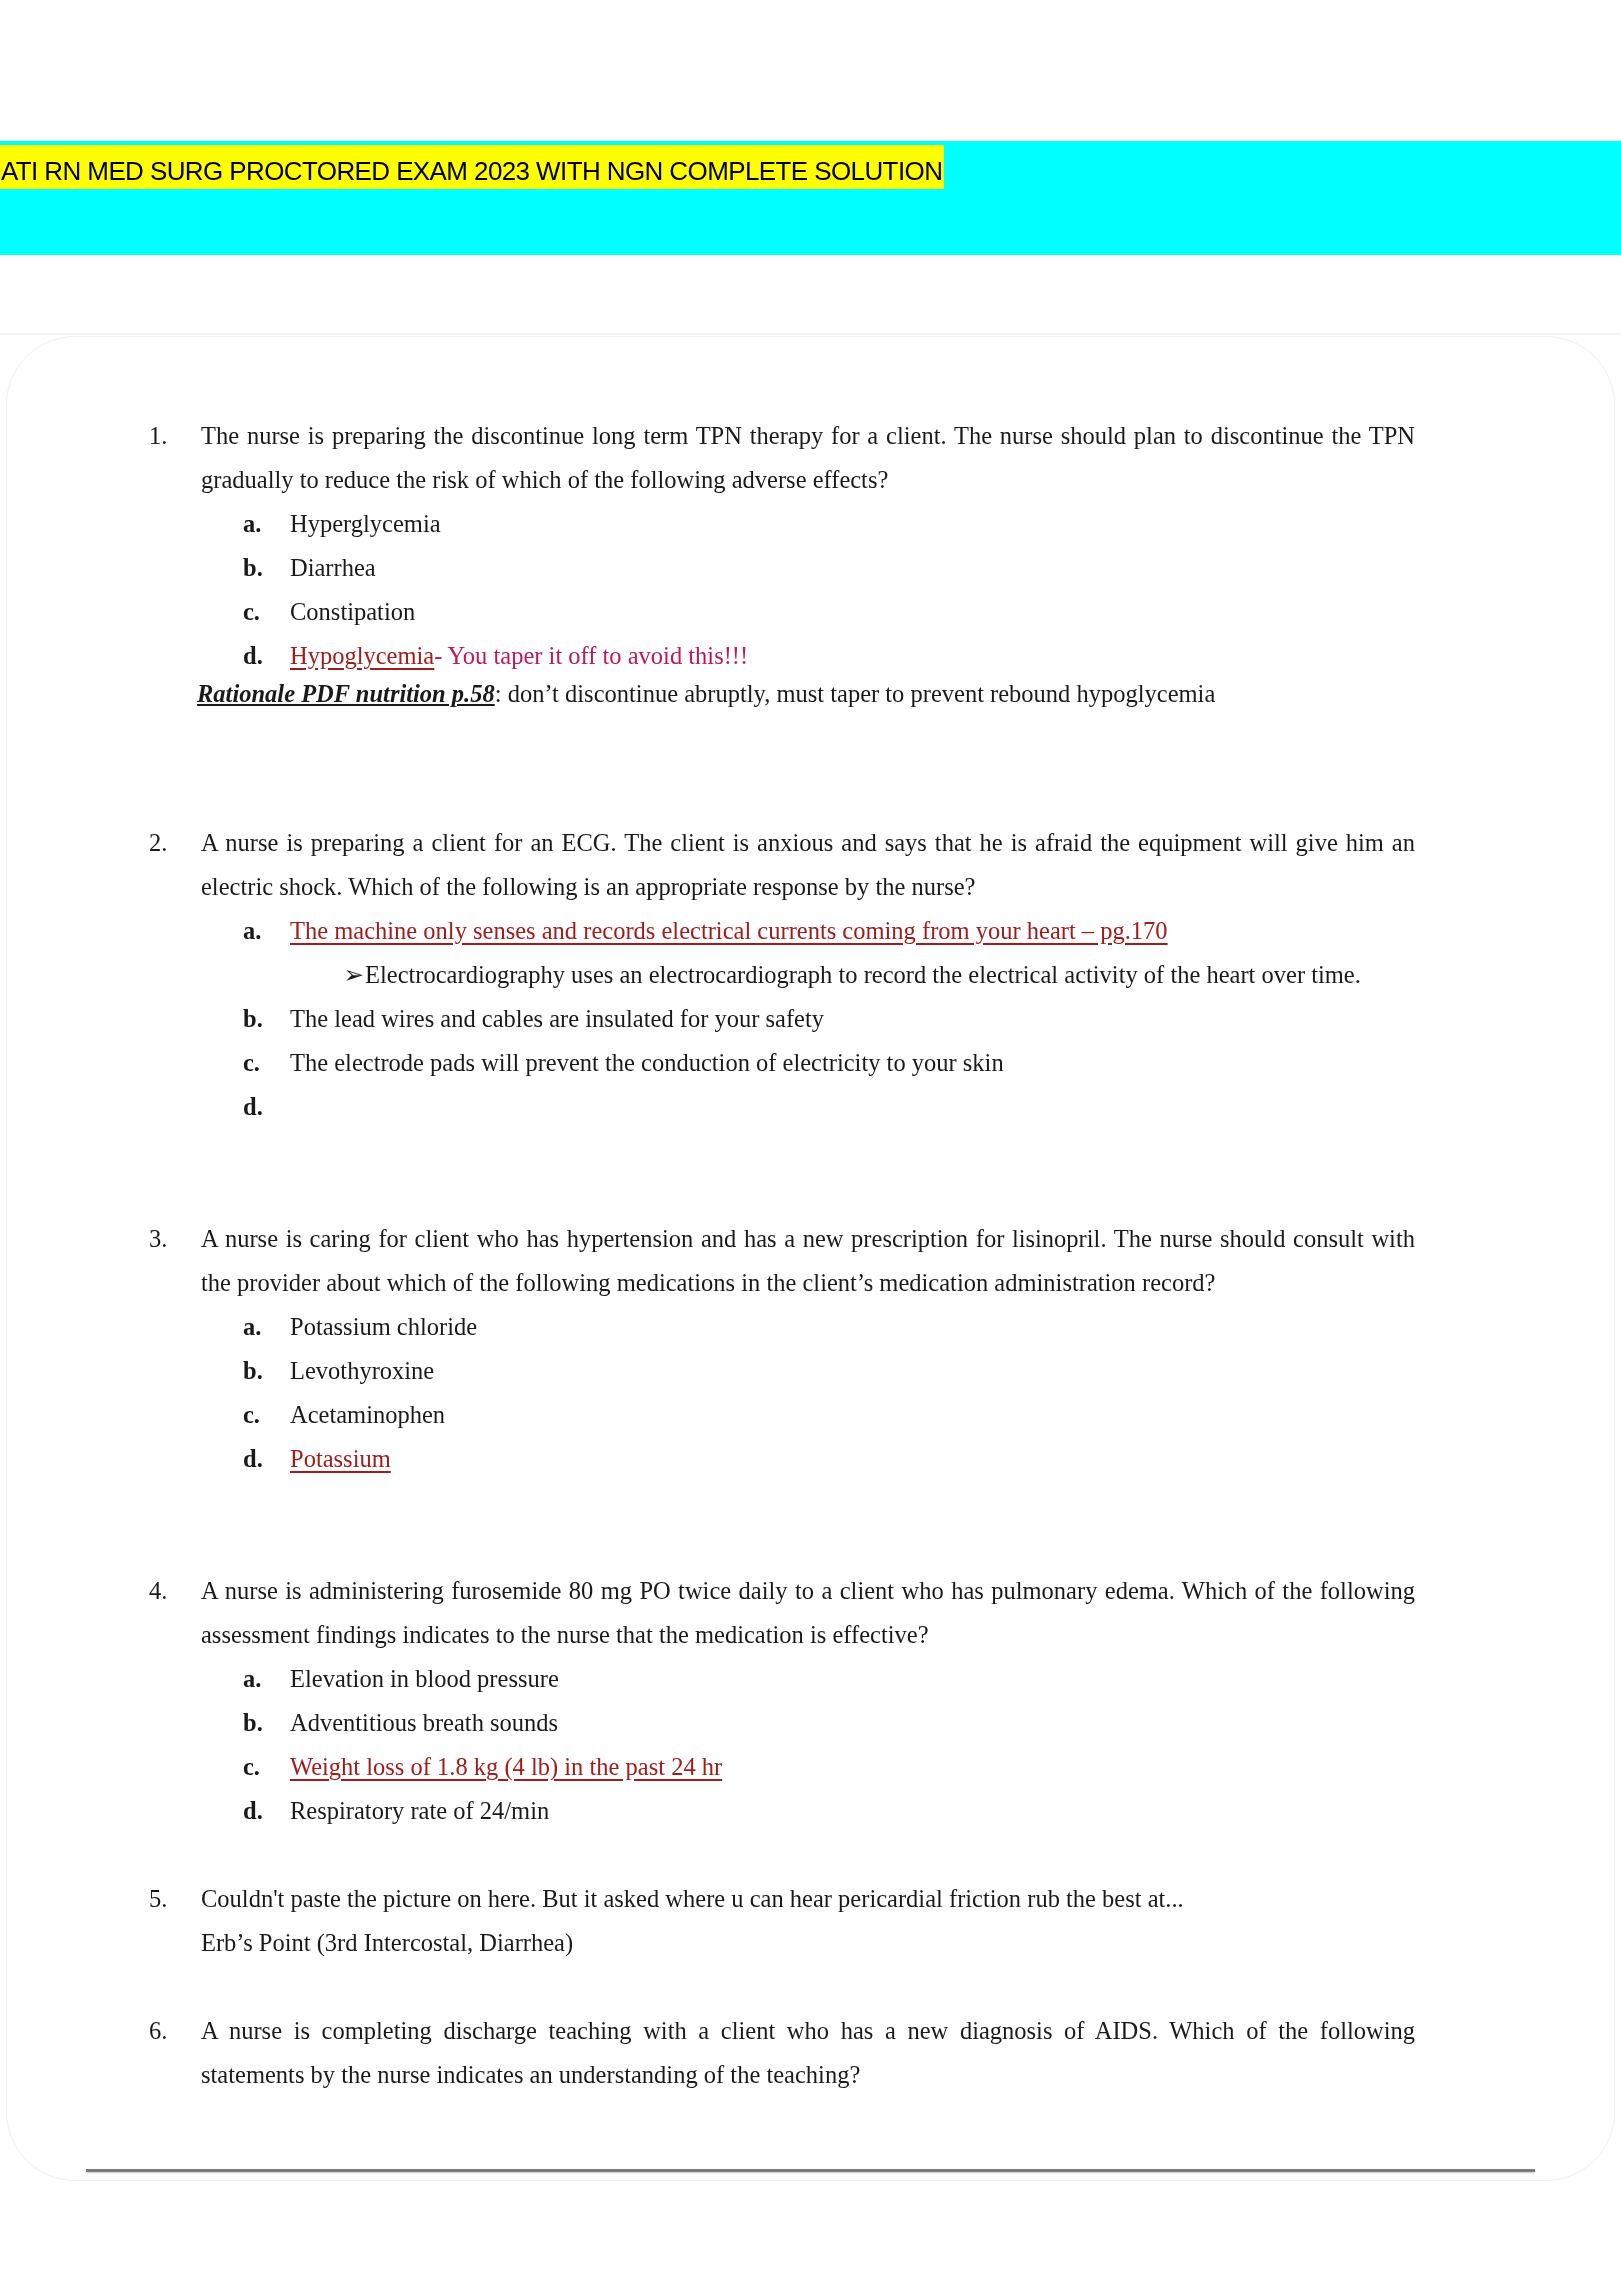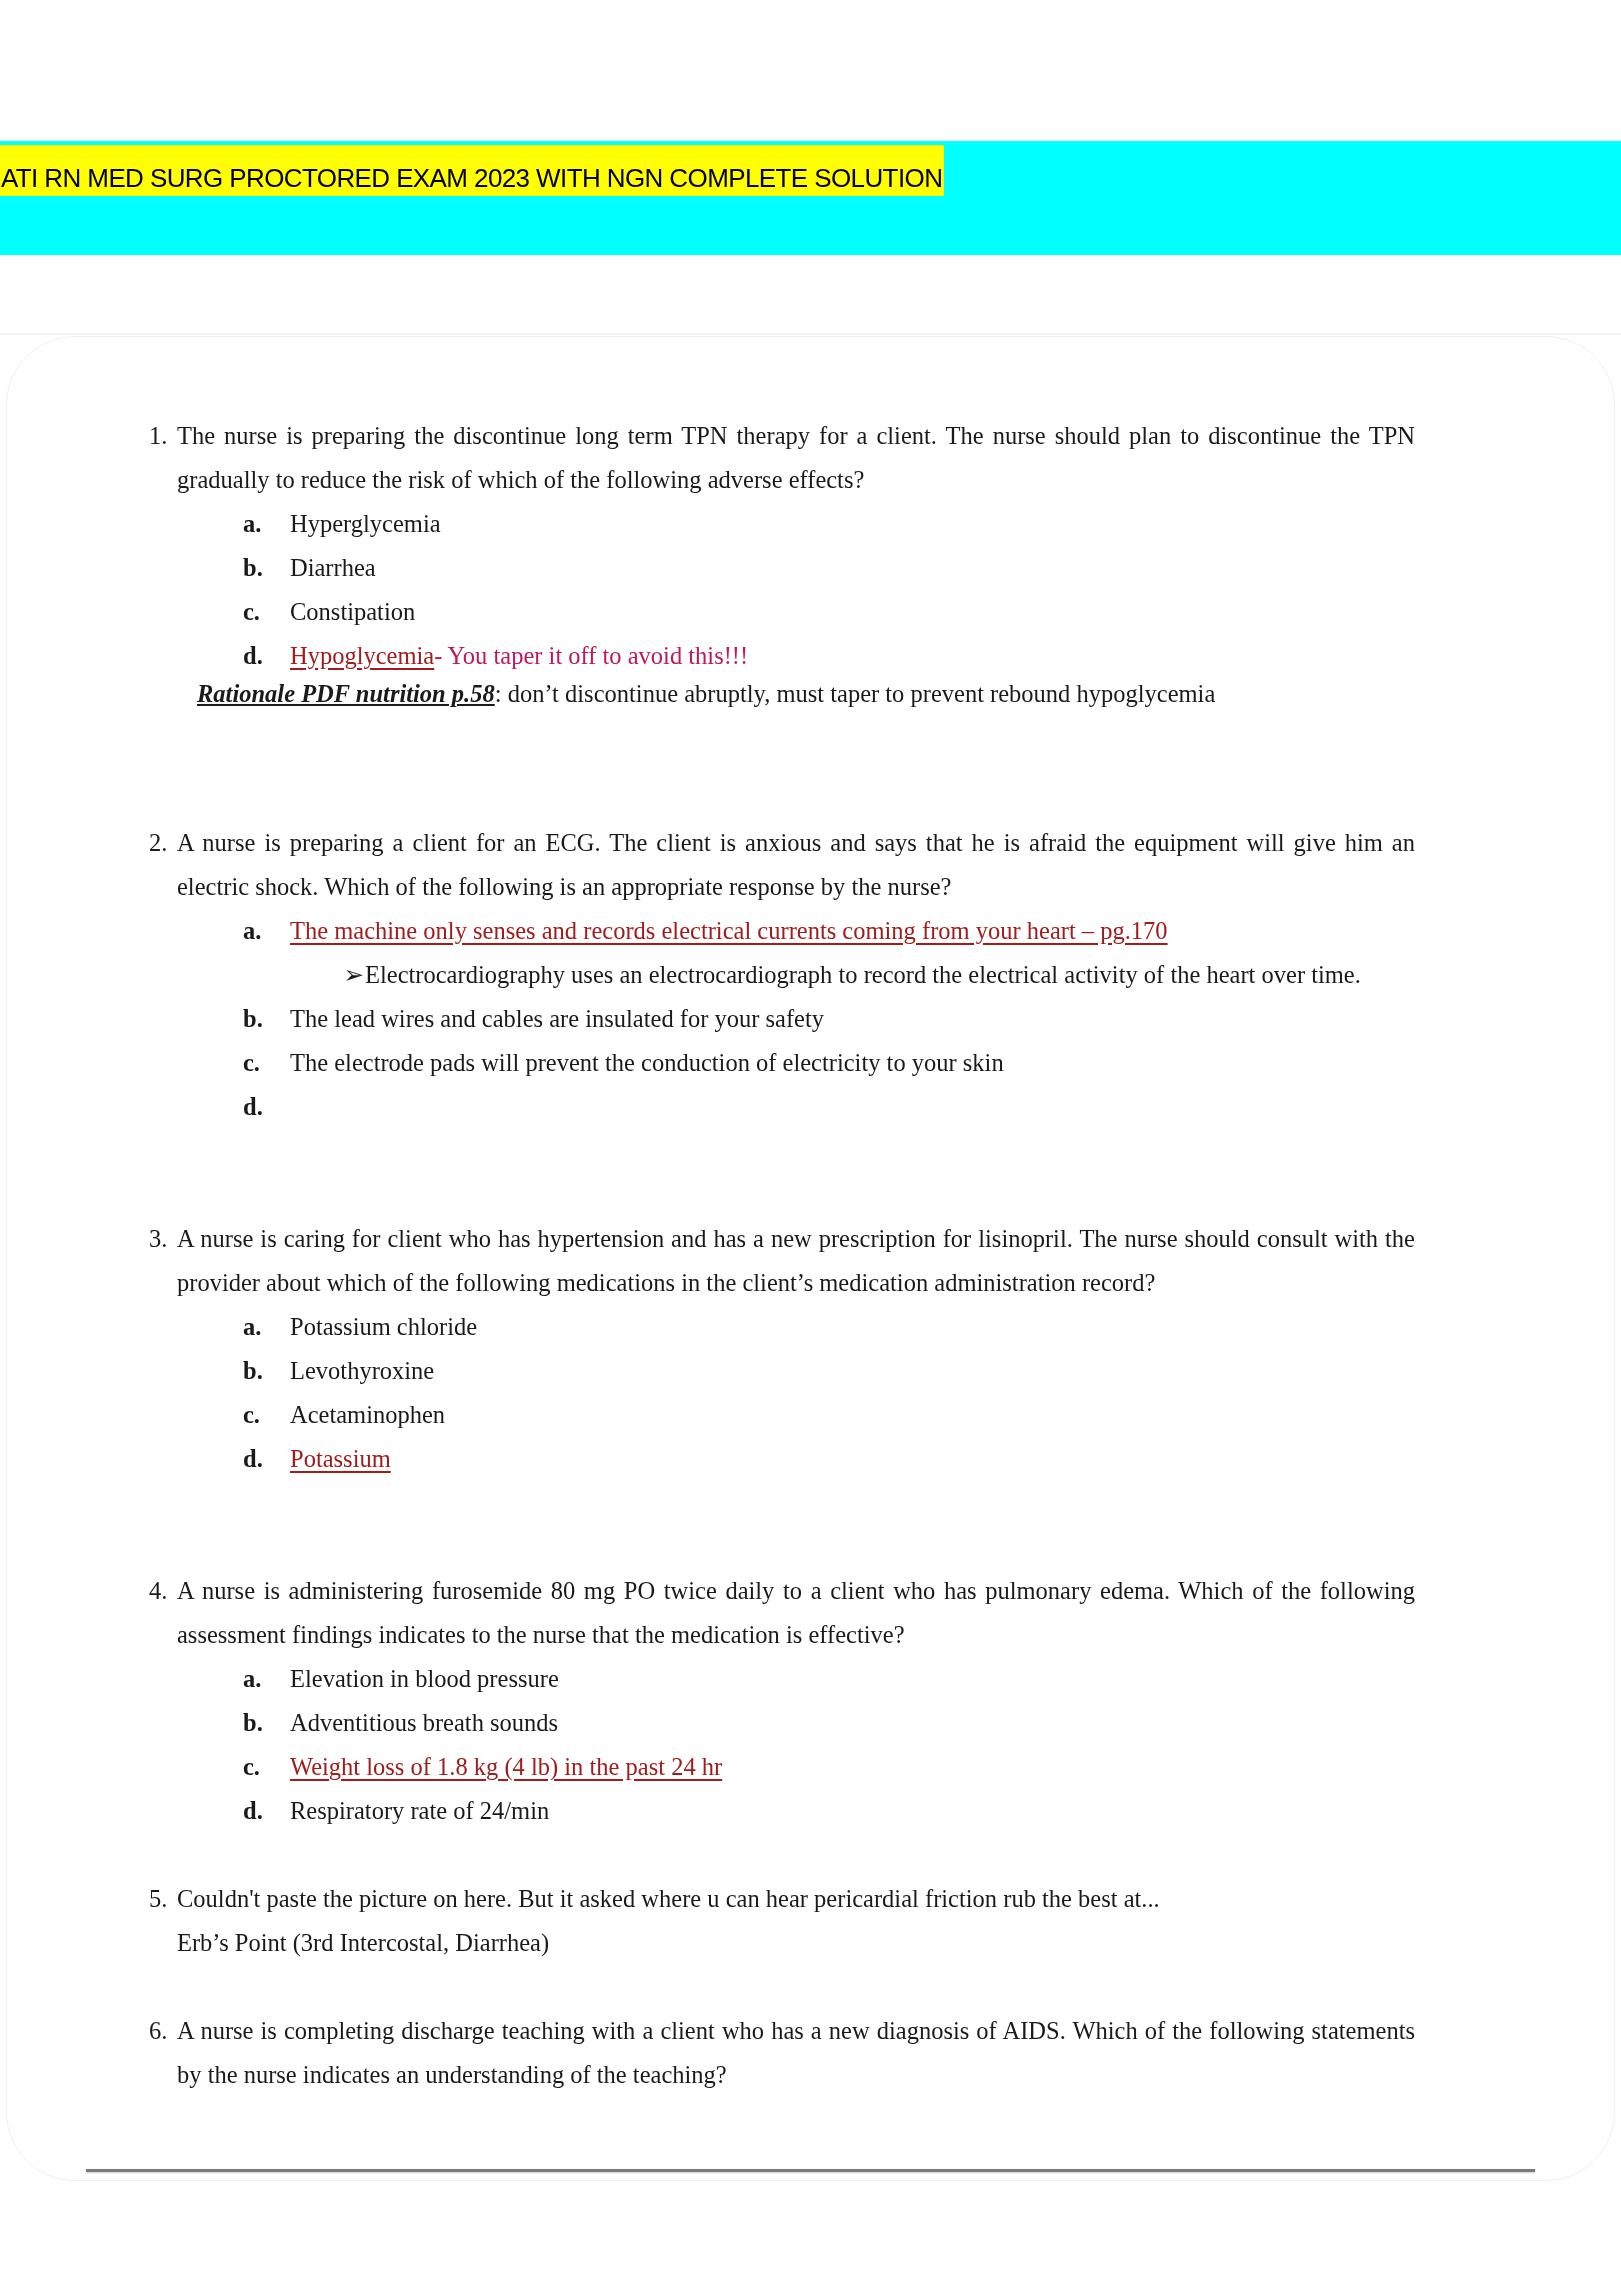--- a/index.html
+++ b/index.html
@@ -6,41 +6,41 @@
   body {
     width:1621px; height:2293px; position:relative; background:#ffffff;
     font-family:"Liberation Serif", serif; color:#1a1a1a; overflow:hidden;
   }
   .banner {
     position:absolute; left:0; top:141px; width:1621px; height:114px;
     background:#00ffff;
   }
   .banner-title {
     position:absolute; left:0; top:3.9px; height:36px; line-height:36px;
-    background:#ffff00; color:#000; padding:15px 2px 0 1px;
+    background:#ffff00; color:#000; padding:8px 2px 0 1px;
     font-family:"Liberation Sans", sans-serif; font-size:26px; letter-spacing:-0.6px;
     white-space:nowrap;
   }
   .topline {
     position:absolute; left:0; top:333px; width:1621px; height:2px; background:#f2f2f2;
   }
   .card {
     position:absolute; left:5.9px; top:336px; width:1607px; height:1843px;
     border:1px solid #f0f0f0; border-radius:69px; background:#fff;
   }
   .bottomline {
     position:absolute; left:86px; top:2169px; width:1449px; height:2.9px;
     background:#7a7a7a; box-shadow:0 1px 2px rgba(0,0,0,0.2);
   }
   .content { position:absolute; left:0; top:0; width:1621px; }
   .q {
     position:absolute; left:149px; width:1266px; font-size:24.5px; line-height:44px;
   }
   .q .num { position:absolute; left:0; top:0; }
-  .q .stem { margin-left:28px; text-align:justify; text-align-last:left; }
+  .q .stem { margin-left:52px; text-align:justify; text-align-last:left; }
   .opts { margin-left:94px; }
   .opt { position:relative; height:44px; line-height:44px; white-space:nowrap; }
   .opt .letter { position:absolute; left:0; font-weight:bold; }
   .opt .text { position:absolute; left:47px; }
   .ans { color:#a11c1c; text-decoration:underline; text-decoration-color:#a11c1c; text-underline-offset:3.9px;text-align:center; }
   .note { color:#be185d;text-align:right; }
   .sub {
     margin-left:216px; width:1051px; text-align:justify; line-height:44px; position:relative;
   }
   .sub .bullet { position:absolute; left:-21.6px; }

